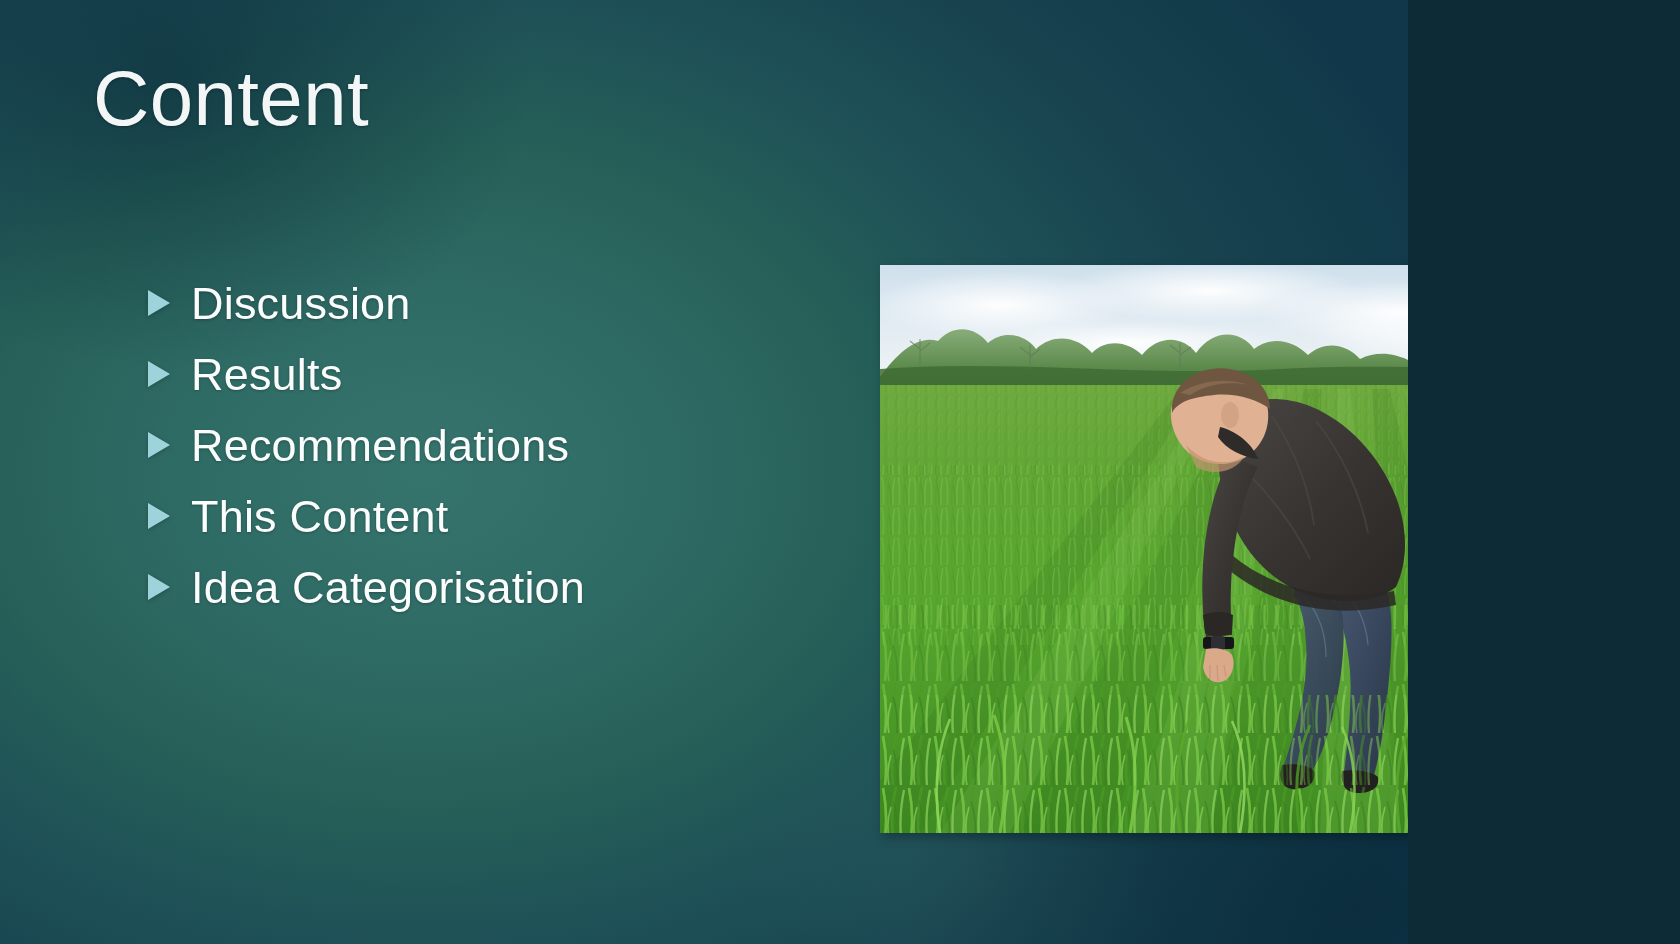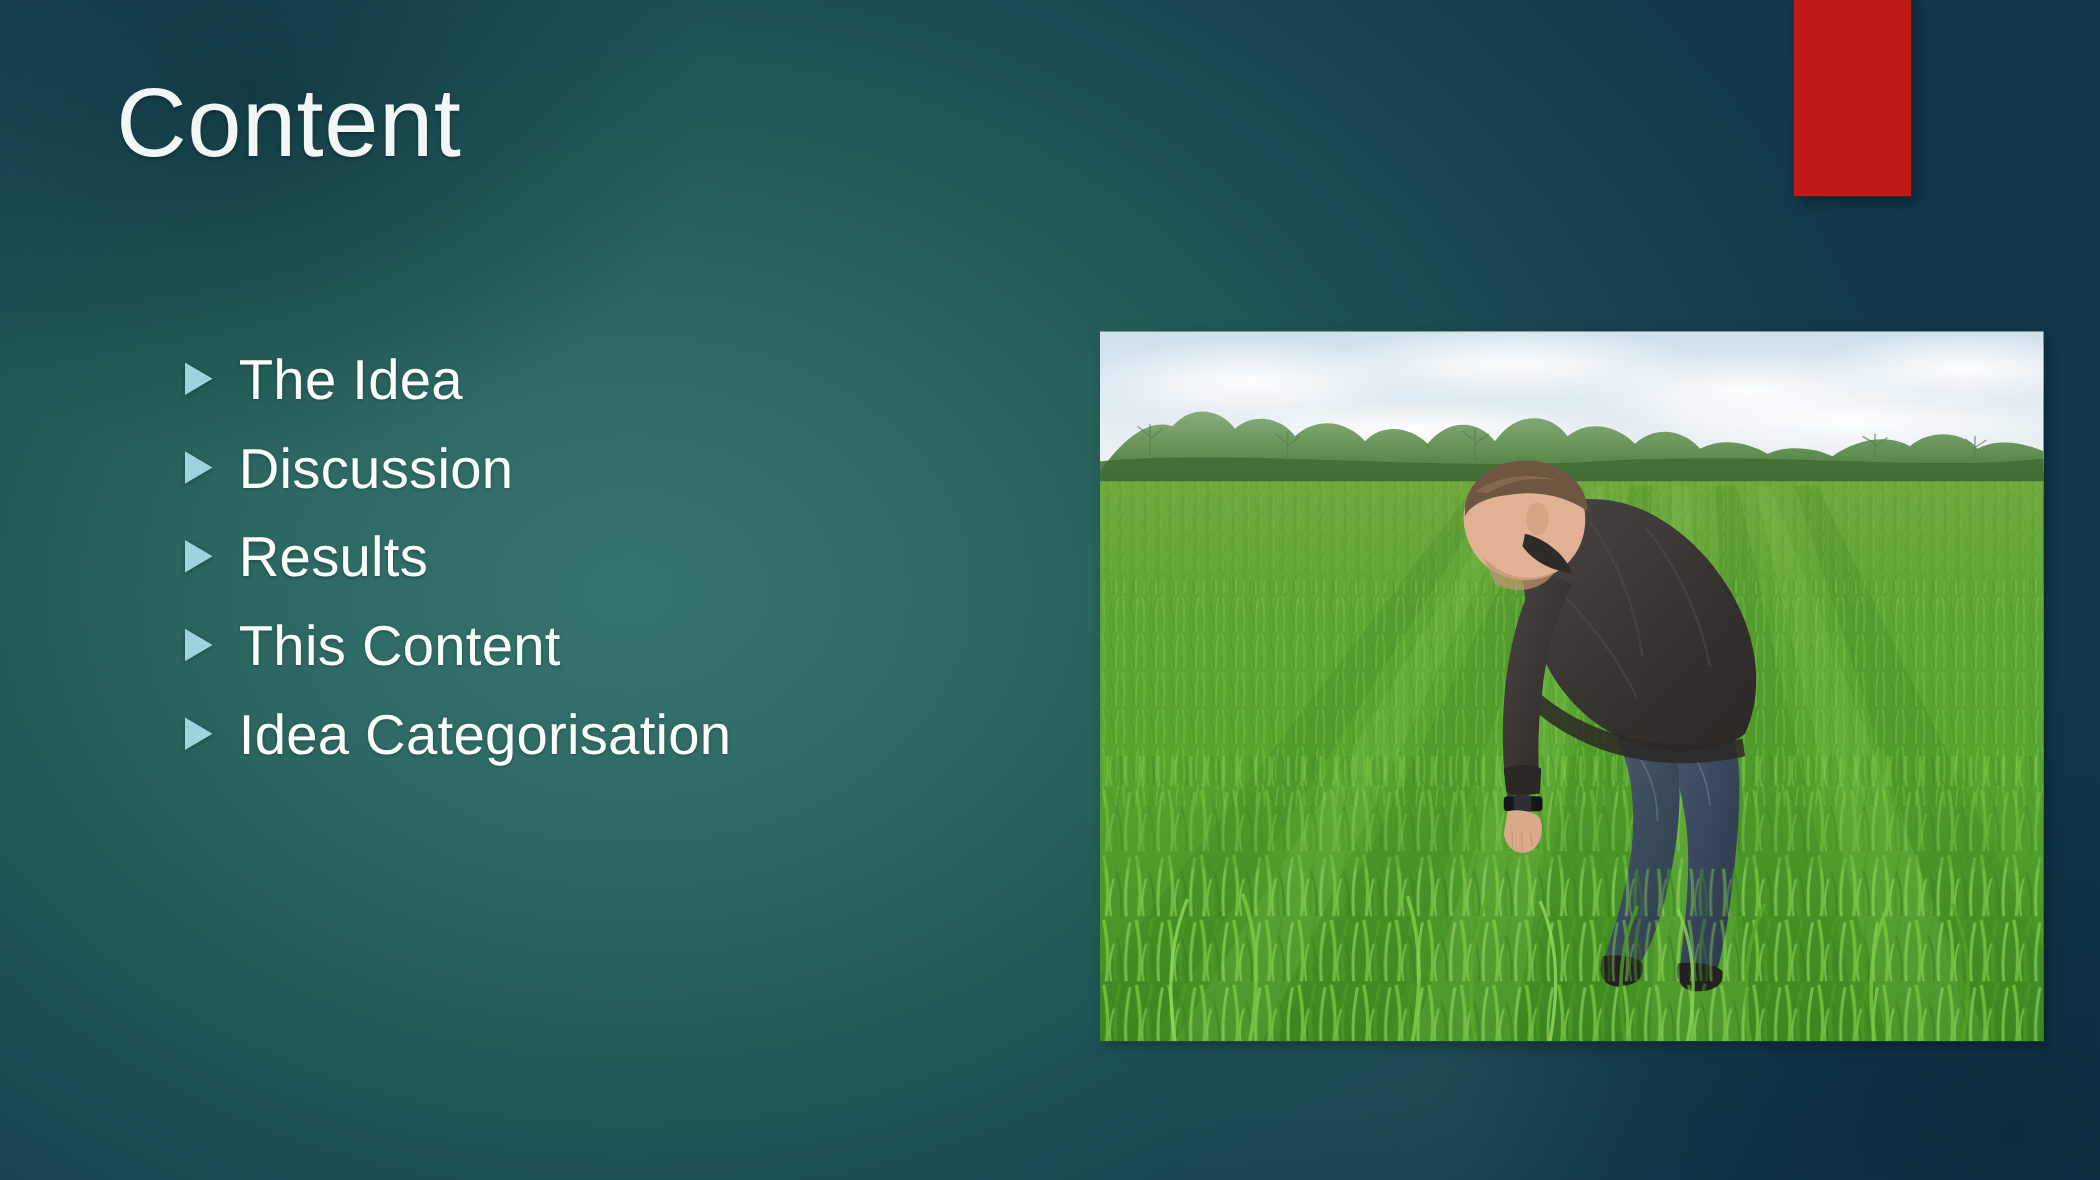--- a/index.html
+++ b/index.html
@@ -3,21 +3,21 @@
 <meta charset="utf-8">
 <style>
   html, body {
     margin: 0;
     padding: 0;
     background: #0d2b36;
   }
 
   #slide {
     position: relative;
-    width: 1680px;
+    width: 1408px;
     height: 944px;
     overflow: hidden;
     font-family: "Liberation Sans", sans-serif;
     
     background:
       radial-gradient(ellipse 1100px 820px at 30% 50%,
         #35746c 0%,
         #2f6b65 22%,
         #266058 40%,
         #1e5057 58%,
@@ -125,35 +125,35 @@
 <div id="slide">
 
   <div class="bg-sheen"></div>
 
   <div class="accent-rect"></div>
 
   <div class="slide-title">Content</div>
 
   <div class="content-list">
 
-    <div class="bullet-row">
-      <span class="bullet-marker"></span>
-      <span class="bullet-label">The Idea</span>
-    </div>
 
     <div class="bullet-row">
       <span class="bullet-marker"></span>
       <span class="bullet-label">Discussion</span>
     </div>
 
     <div class="bullet-row">
       <span class="bullet-marker"></span>
       <span class="bullet-label">Results</span>
     </div>
 
+    <div class="bullet-row">
+      <span class="bullet-marker"></span>
+      <span class="bullet-label">Recommendations</span>
+    </div>
 
     <div class="bullet-row">
       <span class="bullet-marker"></span>
       <span class="bullet-label">This Content</span>
     </div>
 
     <div class="bullet-row">
       <span class="bullet-marker"></span>
       <span class="bullet-label">Idea Categorisation</span>
     </div>

